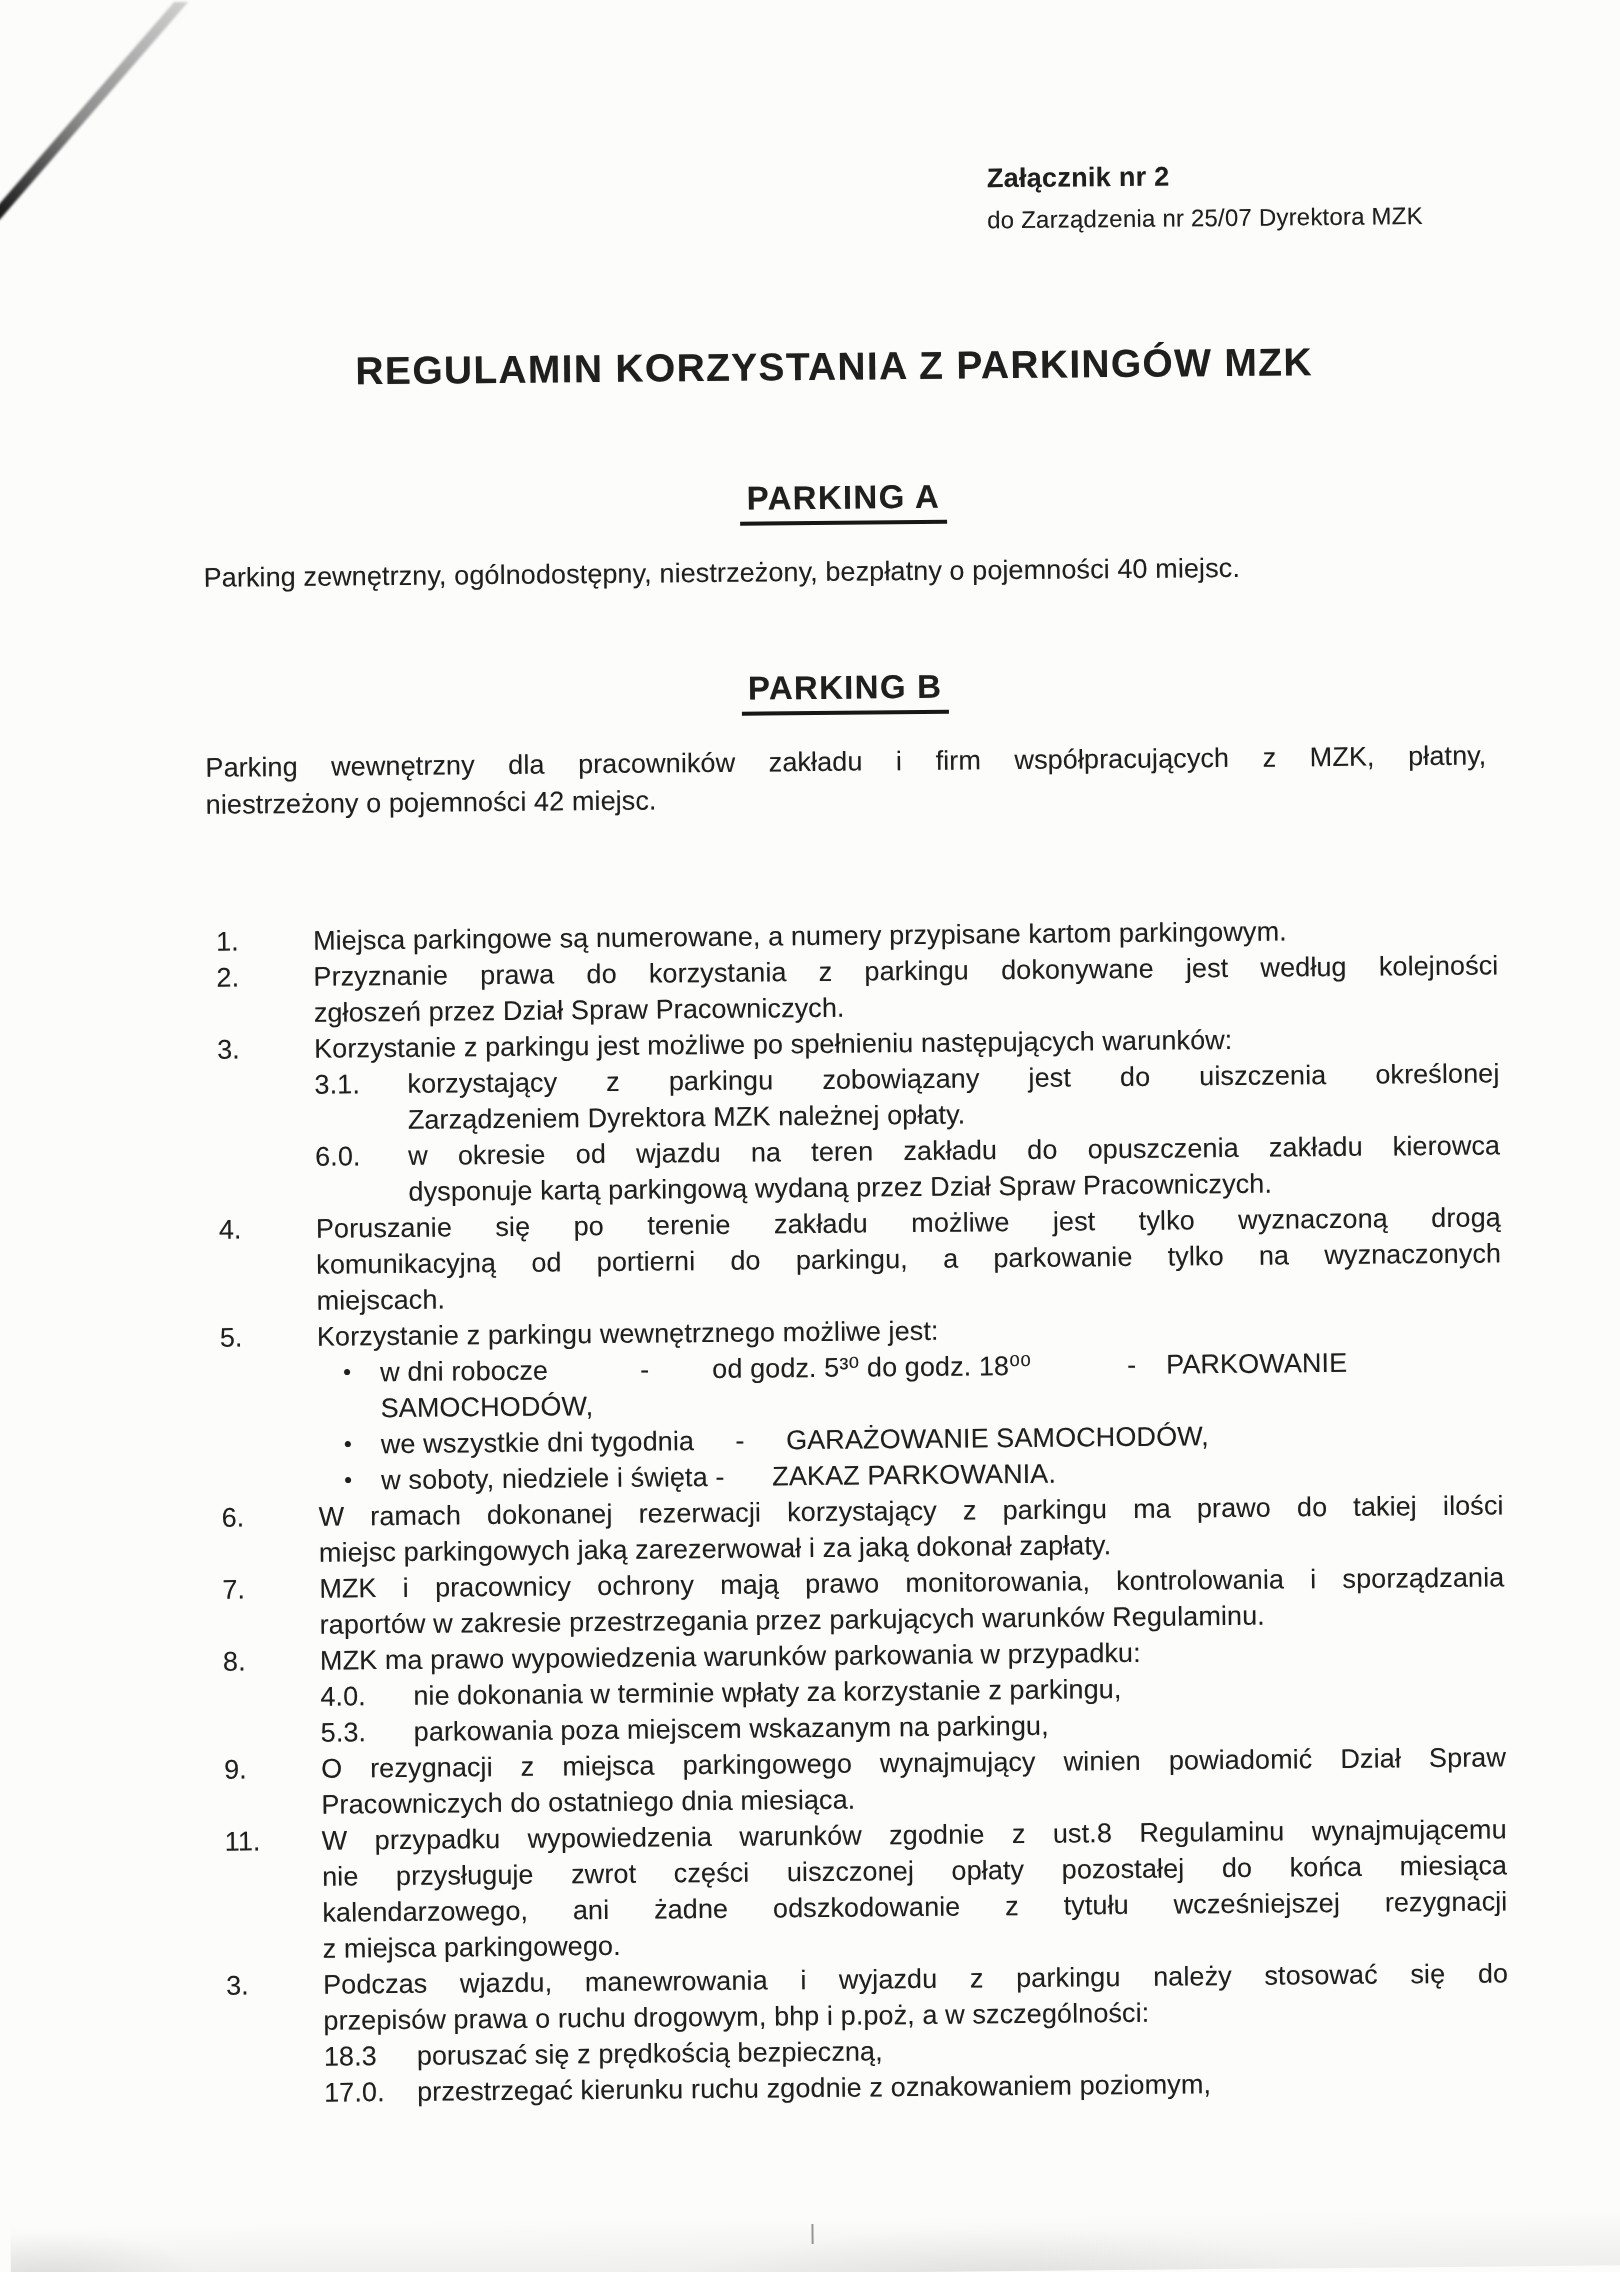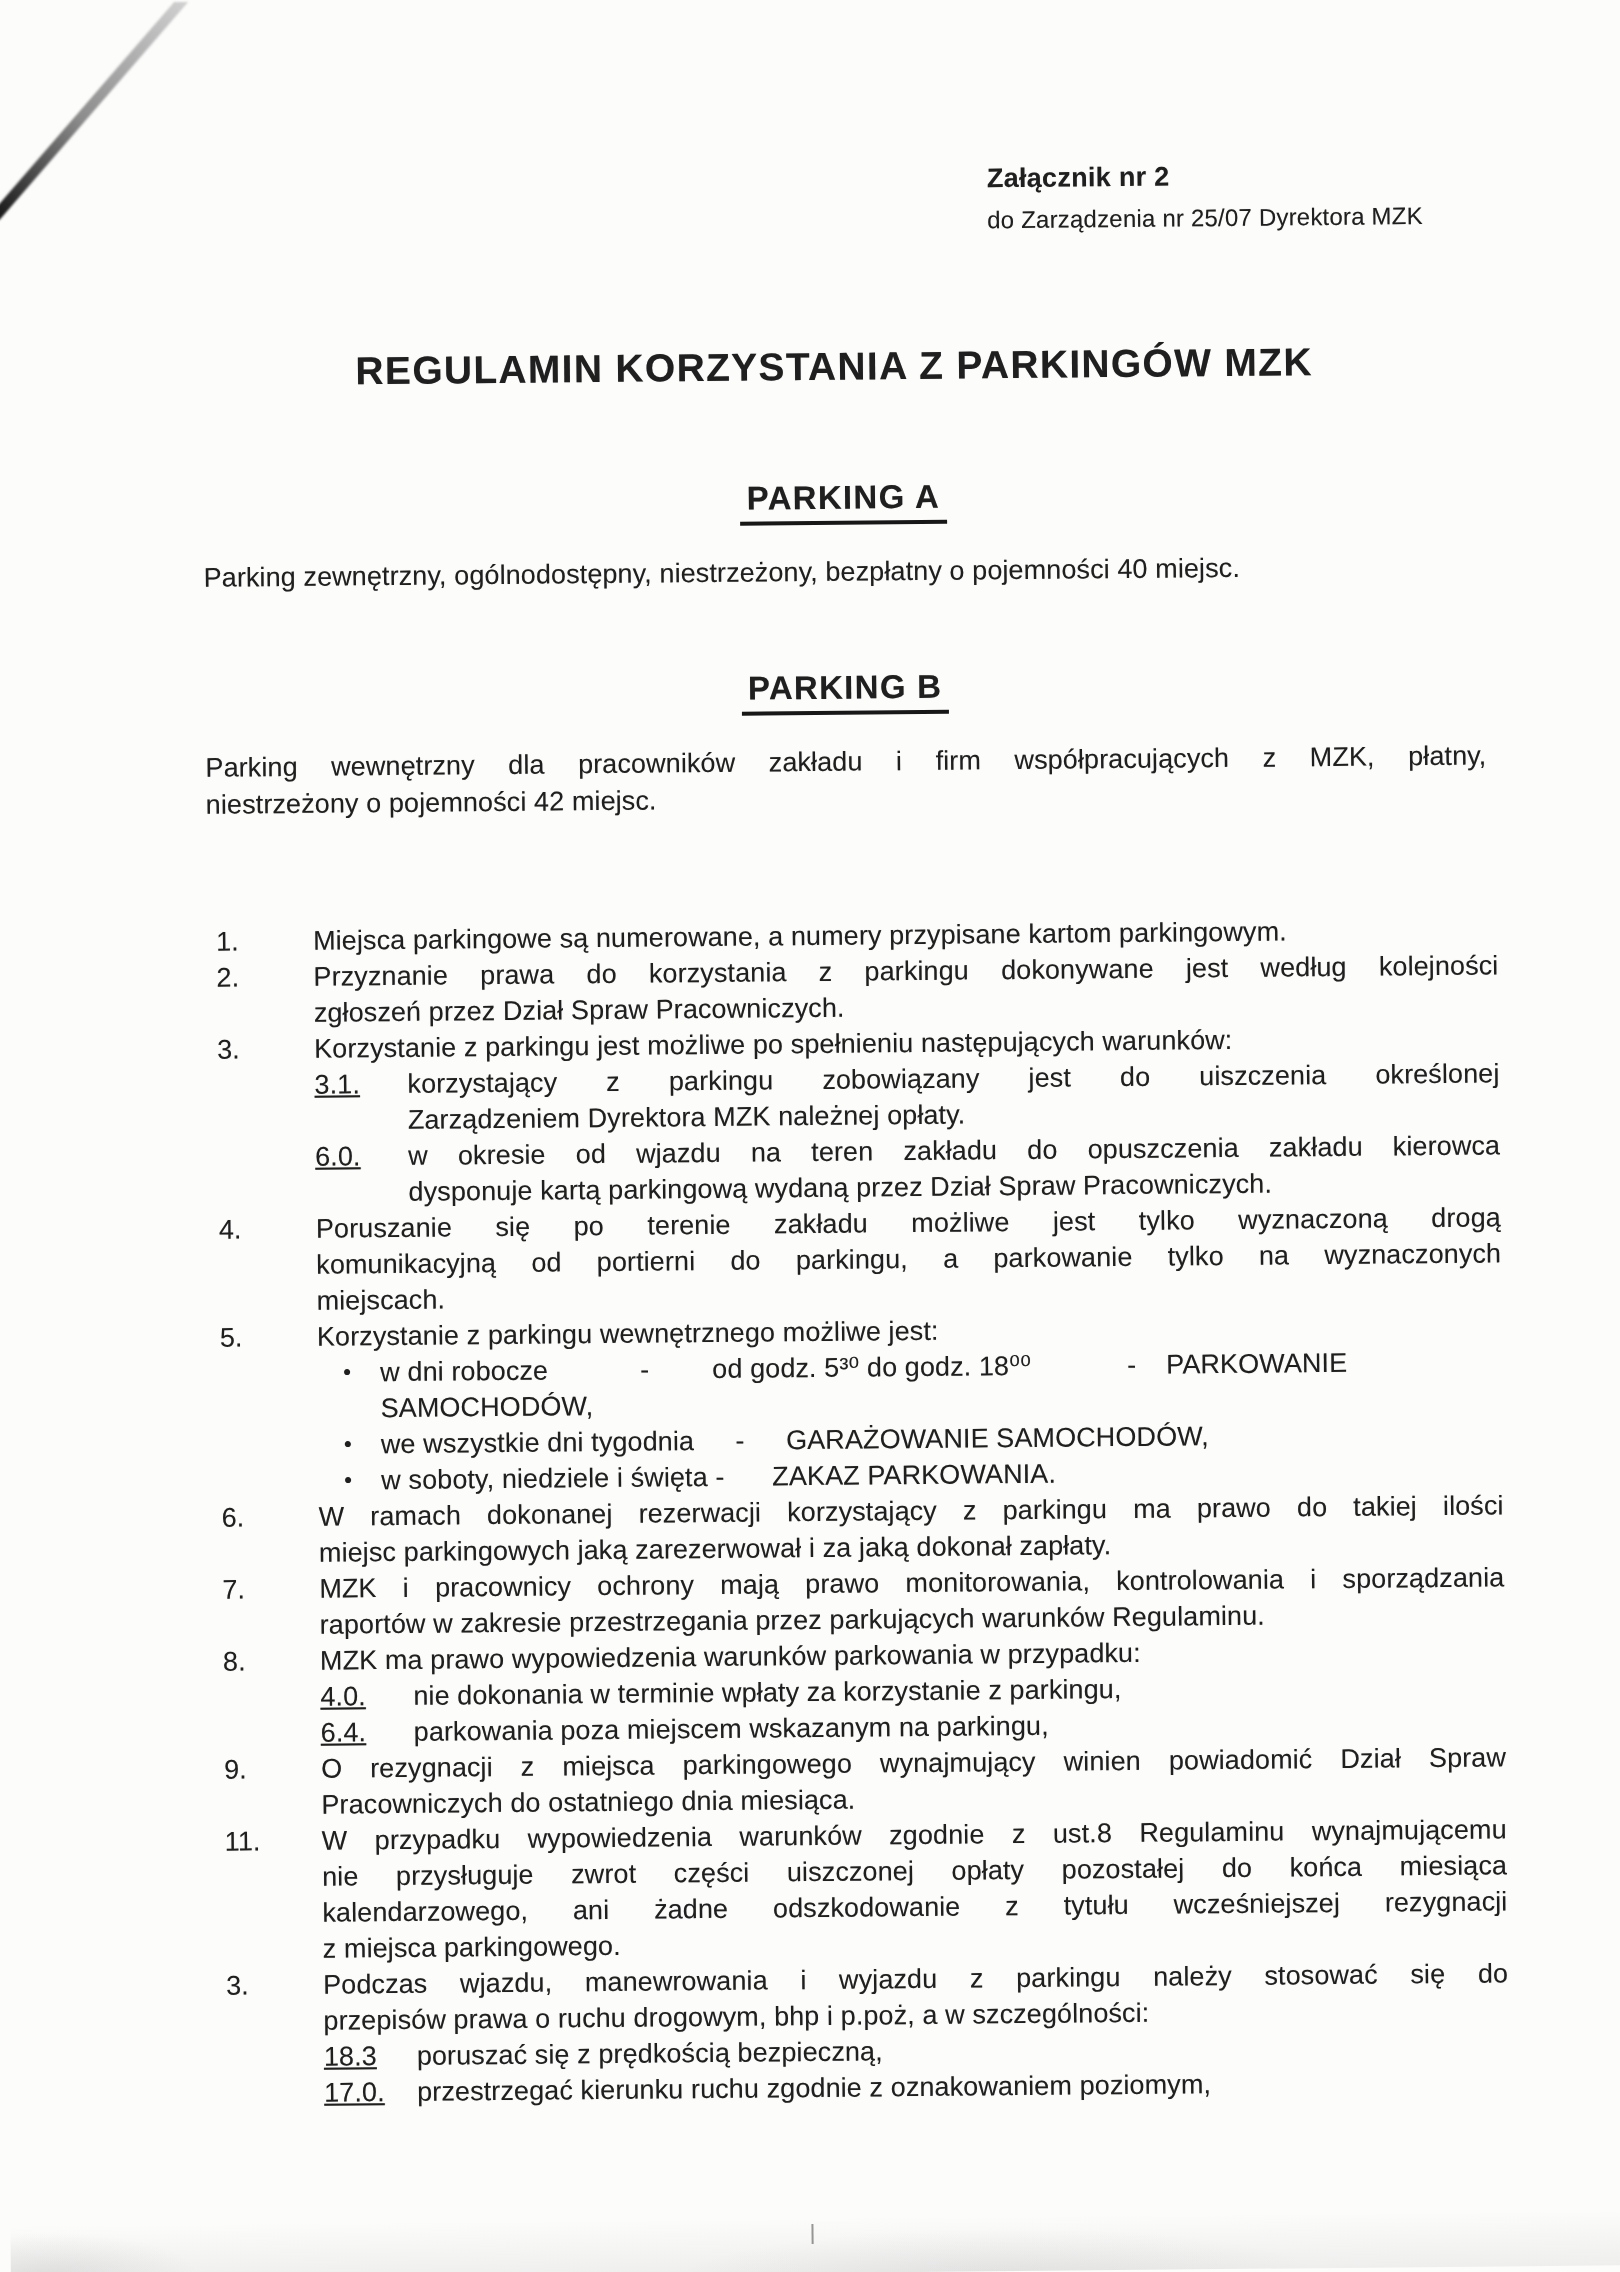--- a/index.html
+++ b/index.html
@@ -49,21 +49,21 @@
   .section-body{margin-top:29px;font-size:27px;line-height:37px;letter-spacing:0.1px;}
   
   .rules{
     position:absolute;left:218px;top:918px;width:1282px;
     font-size:27px;line-height:36px;letter-spacing:0.1px;
   }
   .rule{display:flex;align-items:flex-start;}
   .rule-num{width:97px;flex:none;}
   .rule-body{flex:1;min-width:0;}
   .sub{display:flex;align-items:flex-start;}
-  .sub-num{width:93px;flex:none;text-decoration:underline;}
+  .sub-num{width:93px;flex:none;}
   .sub-body{flex:1;min-width:0;}
   .bullet{display:flex;align-items:flex-start;margin-left:26px;}
   .dot{width:37px;flex:none;font-size:22.4px;}
   .bullet-text{flex:1;min-width:0;}
   .seg-w{display:inline-block;white-space:nowrap;vertical-align:top;}
   .seg-gap{display:inline-block;text-align:center;vertical-align:top;}
   .jline{text-align:justify;text-align-last:justify;}
   .lline{text-align:left;}
 </style>
 </head>
@@ -186,21 +186,21 @@
         <div class="rule-num">8.</div>
         <div class="rule-body">
           <div class="lline">MZK ma prawo wypowiedzenia warunków parkowania w przypadku:</div>
           <div class="sub">
             <div class="sub-num">4.0.</div>
             <div class="sub-body">
               <div class="lline">nie dokonania w terminie wpłaty za korzystanie z parkingu,</div>
             </div>
           </div>
           <div class="sub">
-            <div class="sub-num">6.4.</div>
+            <div class="sub-num">5.3.</div>
             <div class="sub-body">
               <div class="lline">parkowania poza miejscem wskazanym na parkingu,</div>
             </div>
           </div>
         </div>
       </div>
       <div class="rule">
         <div class="rule-num">9.</div>
         <div class="rule-body">
           <div class="jline">O rezygnacji z miejsca parkingowego wynajmujący winien powiadomić Dział Spraw</div>

